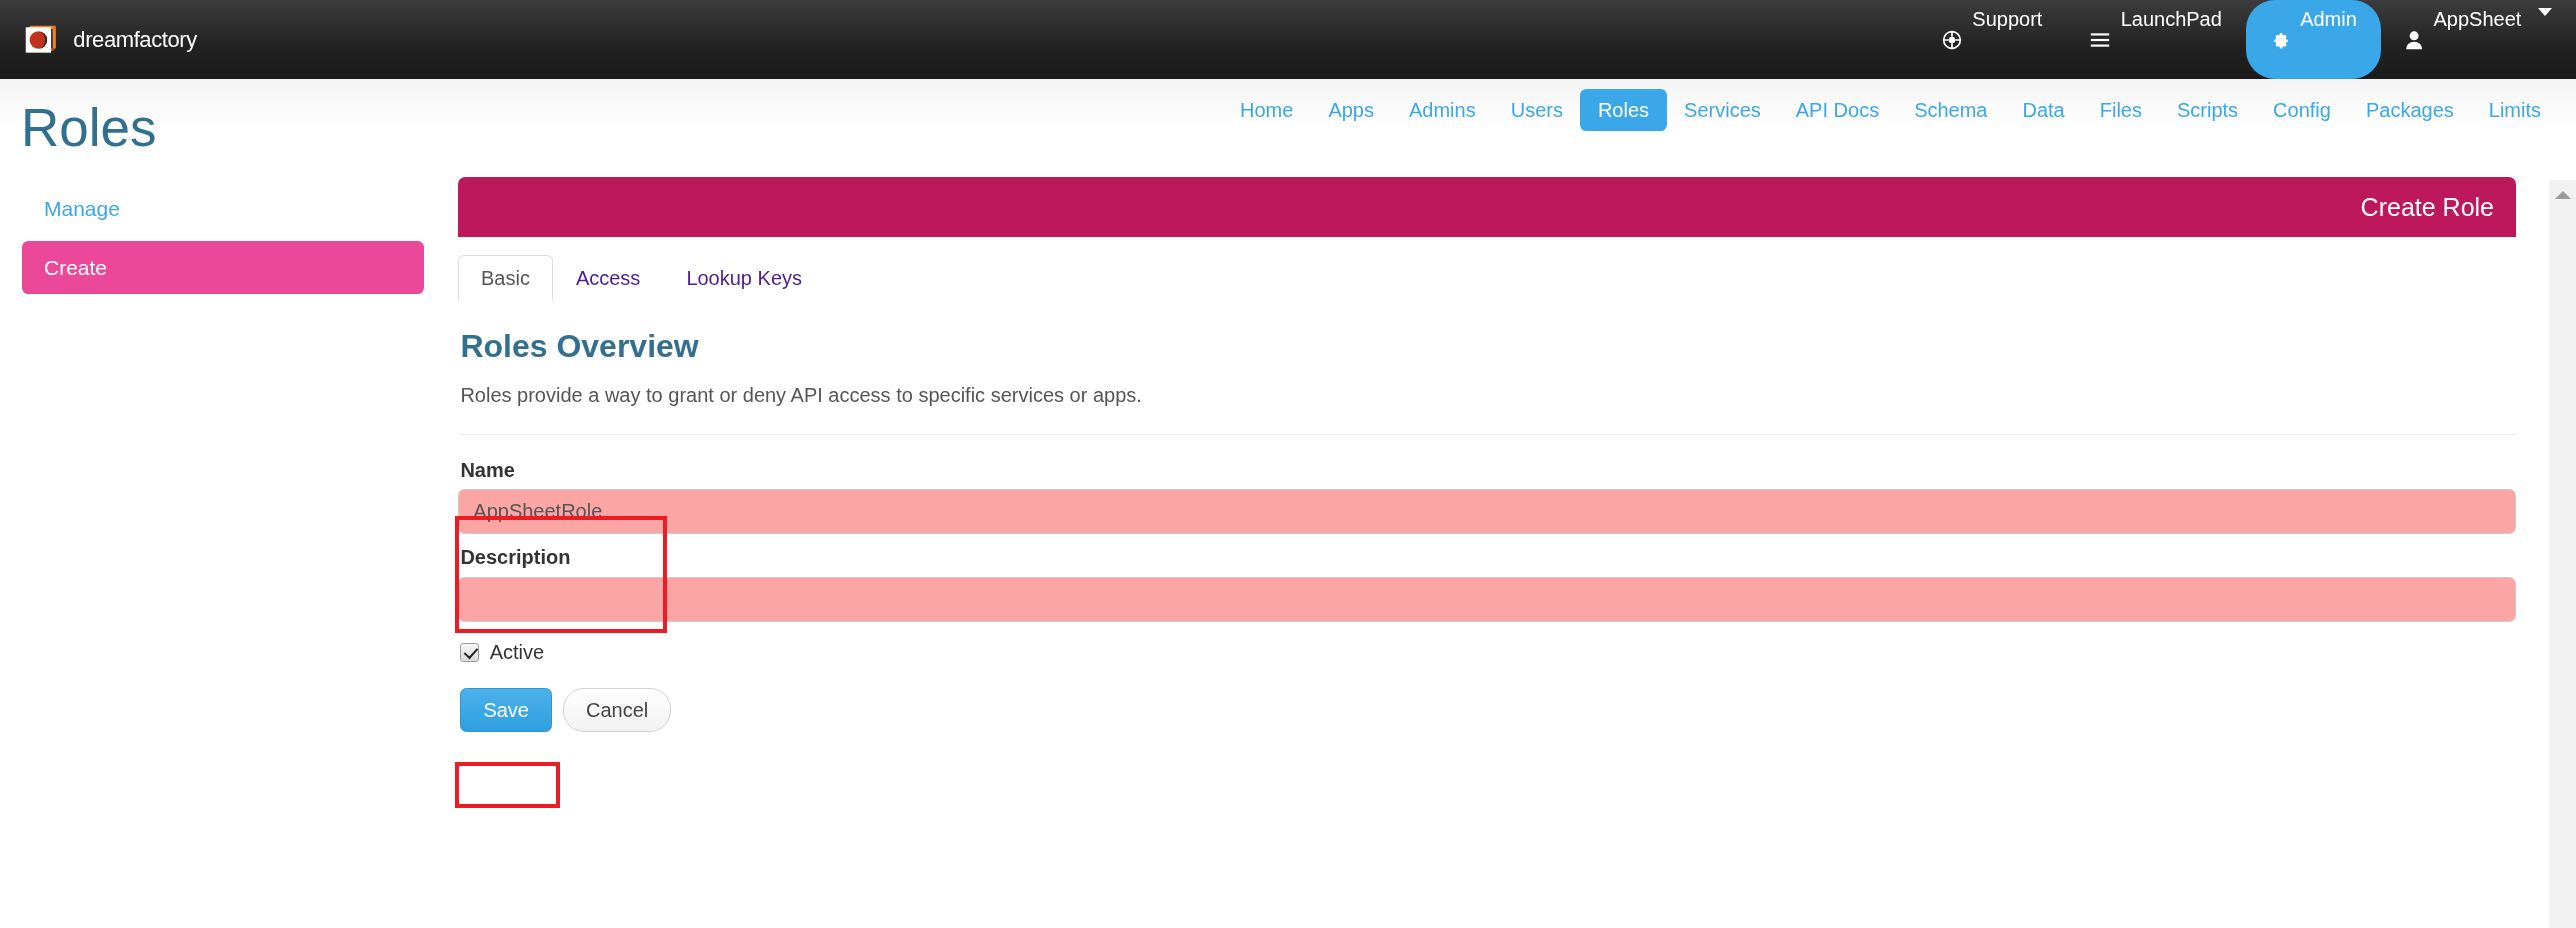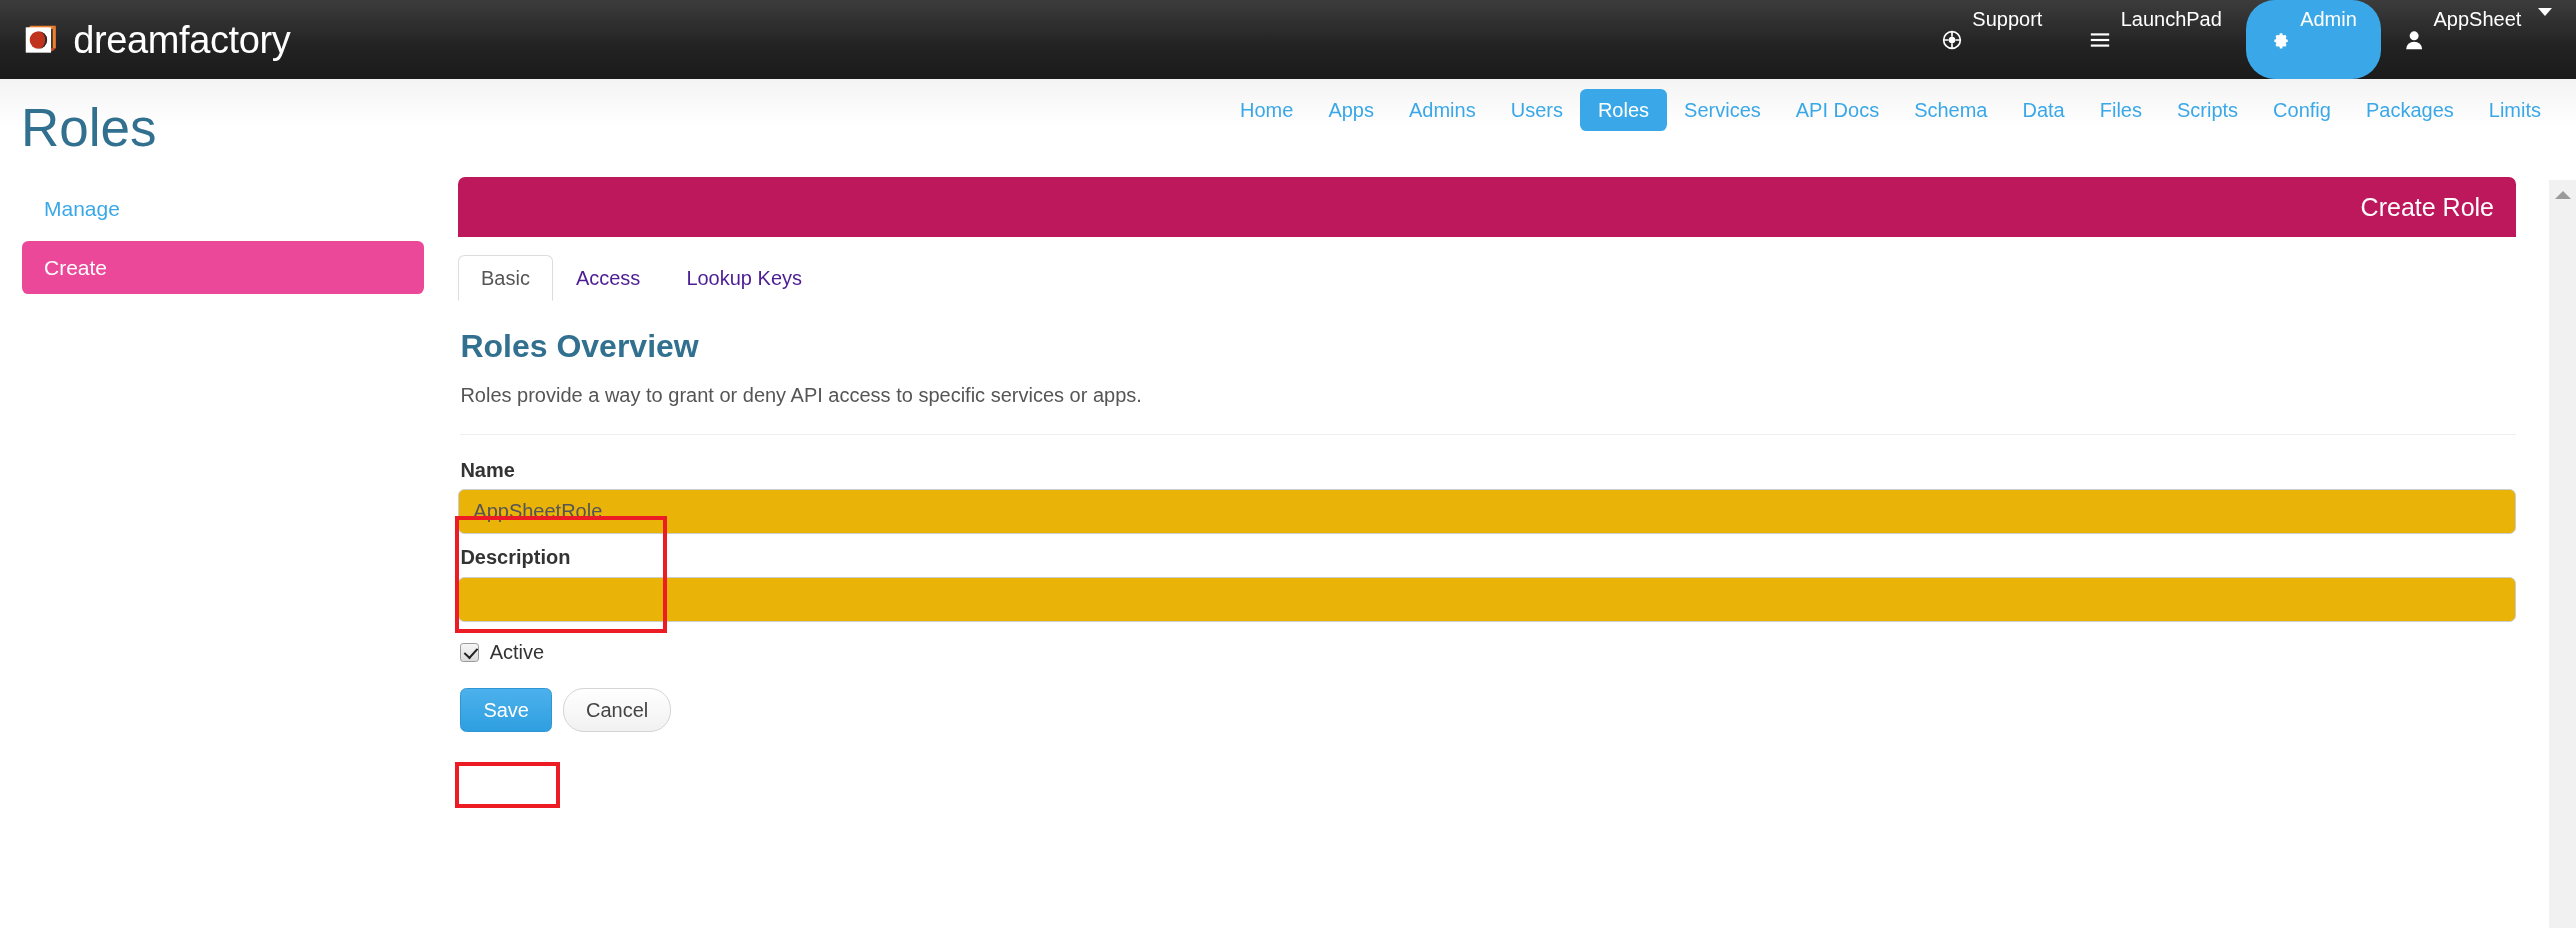--- a/index.html
+++ b/index.html
@@ -22,21 +22,21 @@
     display: flex; align-items: center;
     padding-left: 21px; gap: 14.3px;
     text-decoration: none;
   }
   .brand-logo {
     position: relative;
     width: 38px; height: 38px;
   }
   .brand-name {
     color: #ffffff;
-    font-size: 38px;
+    font-size: 22px;
     font-weight: 300;
     letter-spacing: -0.4px;
     line-height: 1;
   }
   .topnav {
     margin-left: auto;
     display: flex; align-items: stretch;
   }
   .topnav-item {
     display: flex; gap: 10.3px;
@@ -156,21 +156,21 @@
     font-size: 20px;
     font-weight: bold;
     margin: 0 0 7.2px 2.4px;
   }
   .form-control {
     display: block;
     width: 2058px;
     height: 45px;
     border: 0.8px solid #cccccc;
     border-radius: 6.4px;
-    background: #eab308;
+    background: #fca5a5;
     font-family: "Liberation Sans", sans-serif;
     font-size: 20px;
     color: #555555;
     padding: 0 14.3px;
     outline: none;
   }
   .form-control::placeholder { color: #999999; }
 
   .checkbox-row {
     display: flex; align-items: center; gap: 10.3px;

